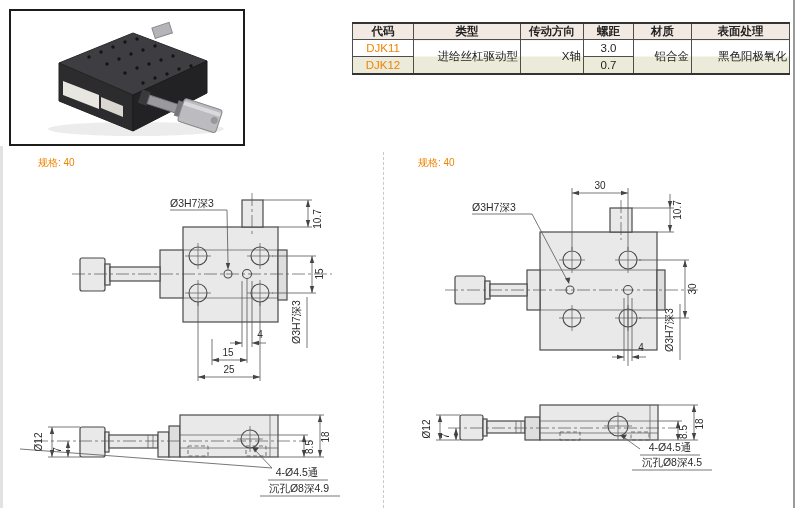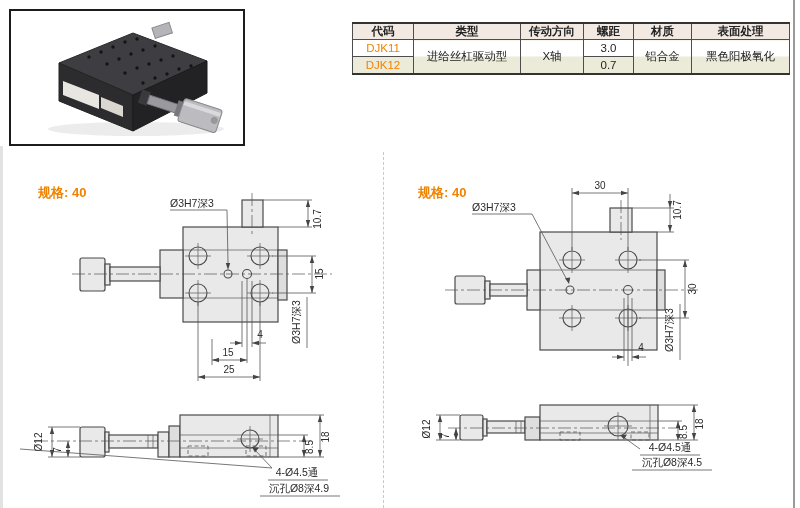--- a/index.html
+++ b/index.html
@@ -10,22 +10,22 @@
   .photo-frame{position:absolute;left:9px;top:9px;width:236px;height:137px;
                border:2px solid #1c1c1c;background:#fff;box-sizing:border-box;}
   .spec-table{position:absolute;left:352px;top:22px;border-collapse:collapse;table-layout:fixed;
               border-top:2px solid #333;border-bottom:2px solid #333;}
   .spec-table th{background:#f2e9e3;font-weight:700;font-size:11.5px;color:#222;
                  border:1px solid #4d4d4d;padding:0 2px;height:15px;}
   .spec-table td{font-size:11.5px;color:#222;text-align:center;border:1px solid #4d4d4d;
                  padding:0 2px;height:16px;background:#fff;}
   .spec-table td.code{color:#f08300;font-weight:400;}
   .spec-table tr.r2 td.plain{background:#ecead8;}
-  .spec-table td.merged{background:linear-gradient(to bottom,#ffffff 50%,#ecead8 50%);}
-  .sec-label{position:absolute;font-size:13px;font-weight:700;color:#f08300;margin-top:28px;}
+  .spec-table td.merged{background:linear-gradient(to bottom,#ffffff 50%,#ecead8 50%);text-align:right;}
+  .sec-label{position:absolute;font-size:10px;font-weight:400;color:#f08300;}
   .divider{position:absolute;left:383px;top:152px;height:356px;width:0;
            border-left:1px dashed #c9c9c9;}
   svg{position:absolute;overflow:visible;}
   .body{fill:#e9e9e9;stroke:#4a4a4a;stroke-width:1.2;}
   .body2{fill:#dedede;stroke:#4a4a4a;stroke-width:1.2;}
   .thin{stroke:#5a5a5a;stroke-width:.7;fill:none;}
   .cl{stroke:#555;stroke-width:.7;fill:none;stroke-dasharray:13 3 3 3;}
   .dl{stroke:#555;stroke-width:.8;fill:none;}
   .hid{stroke:#555;stroke-width:.8;fill:none;stroke-dasharray:4 2.5;}
   .hole{fill:none;stroke:#4a4a4a;stroke-width:1.1;}

